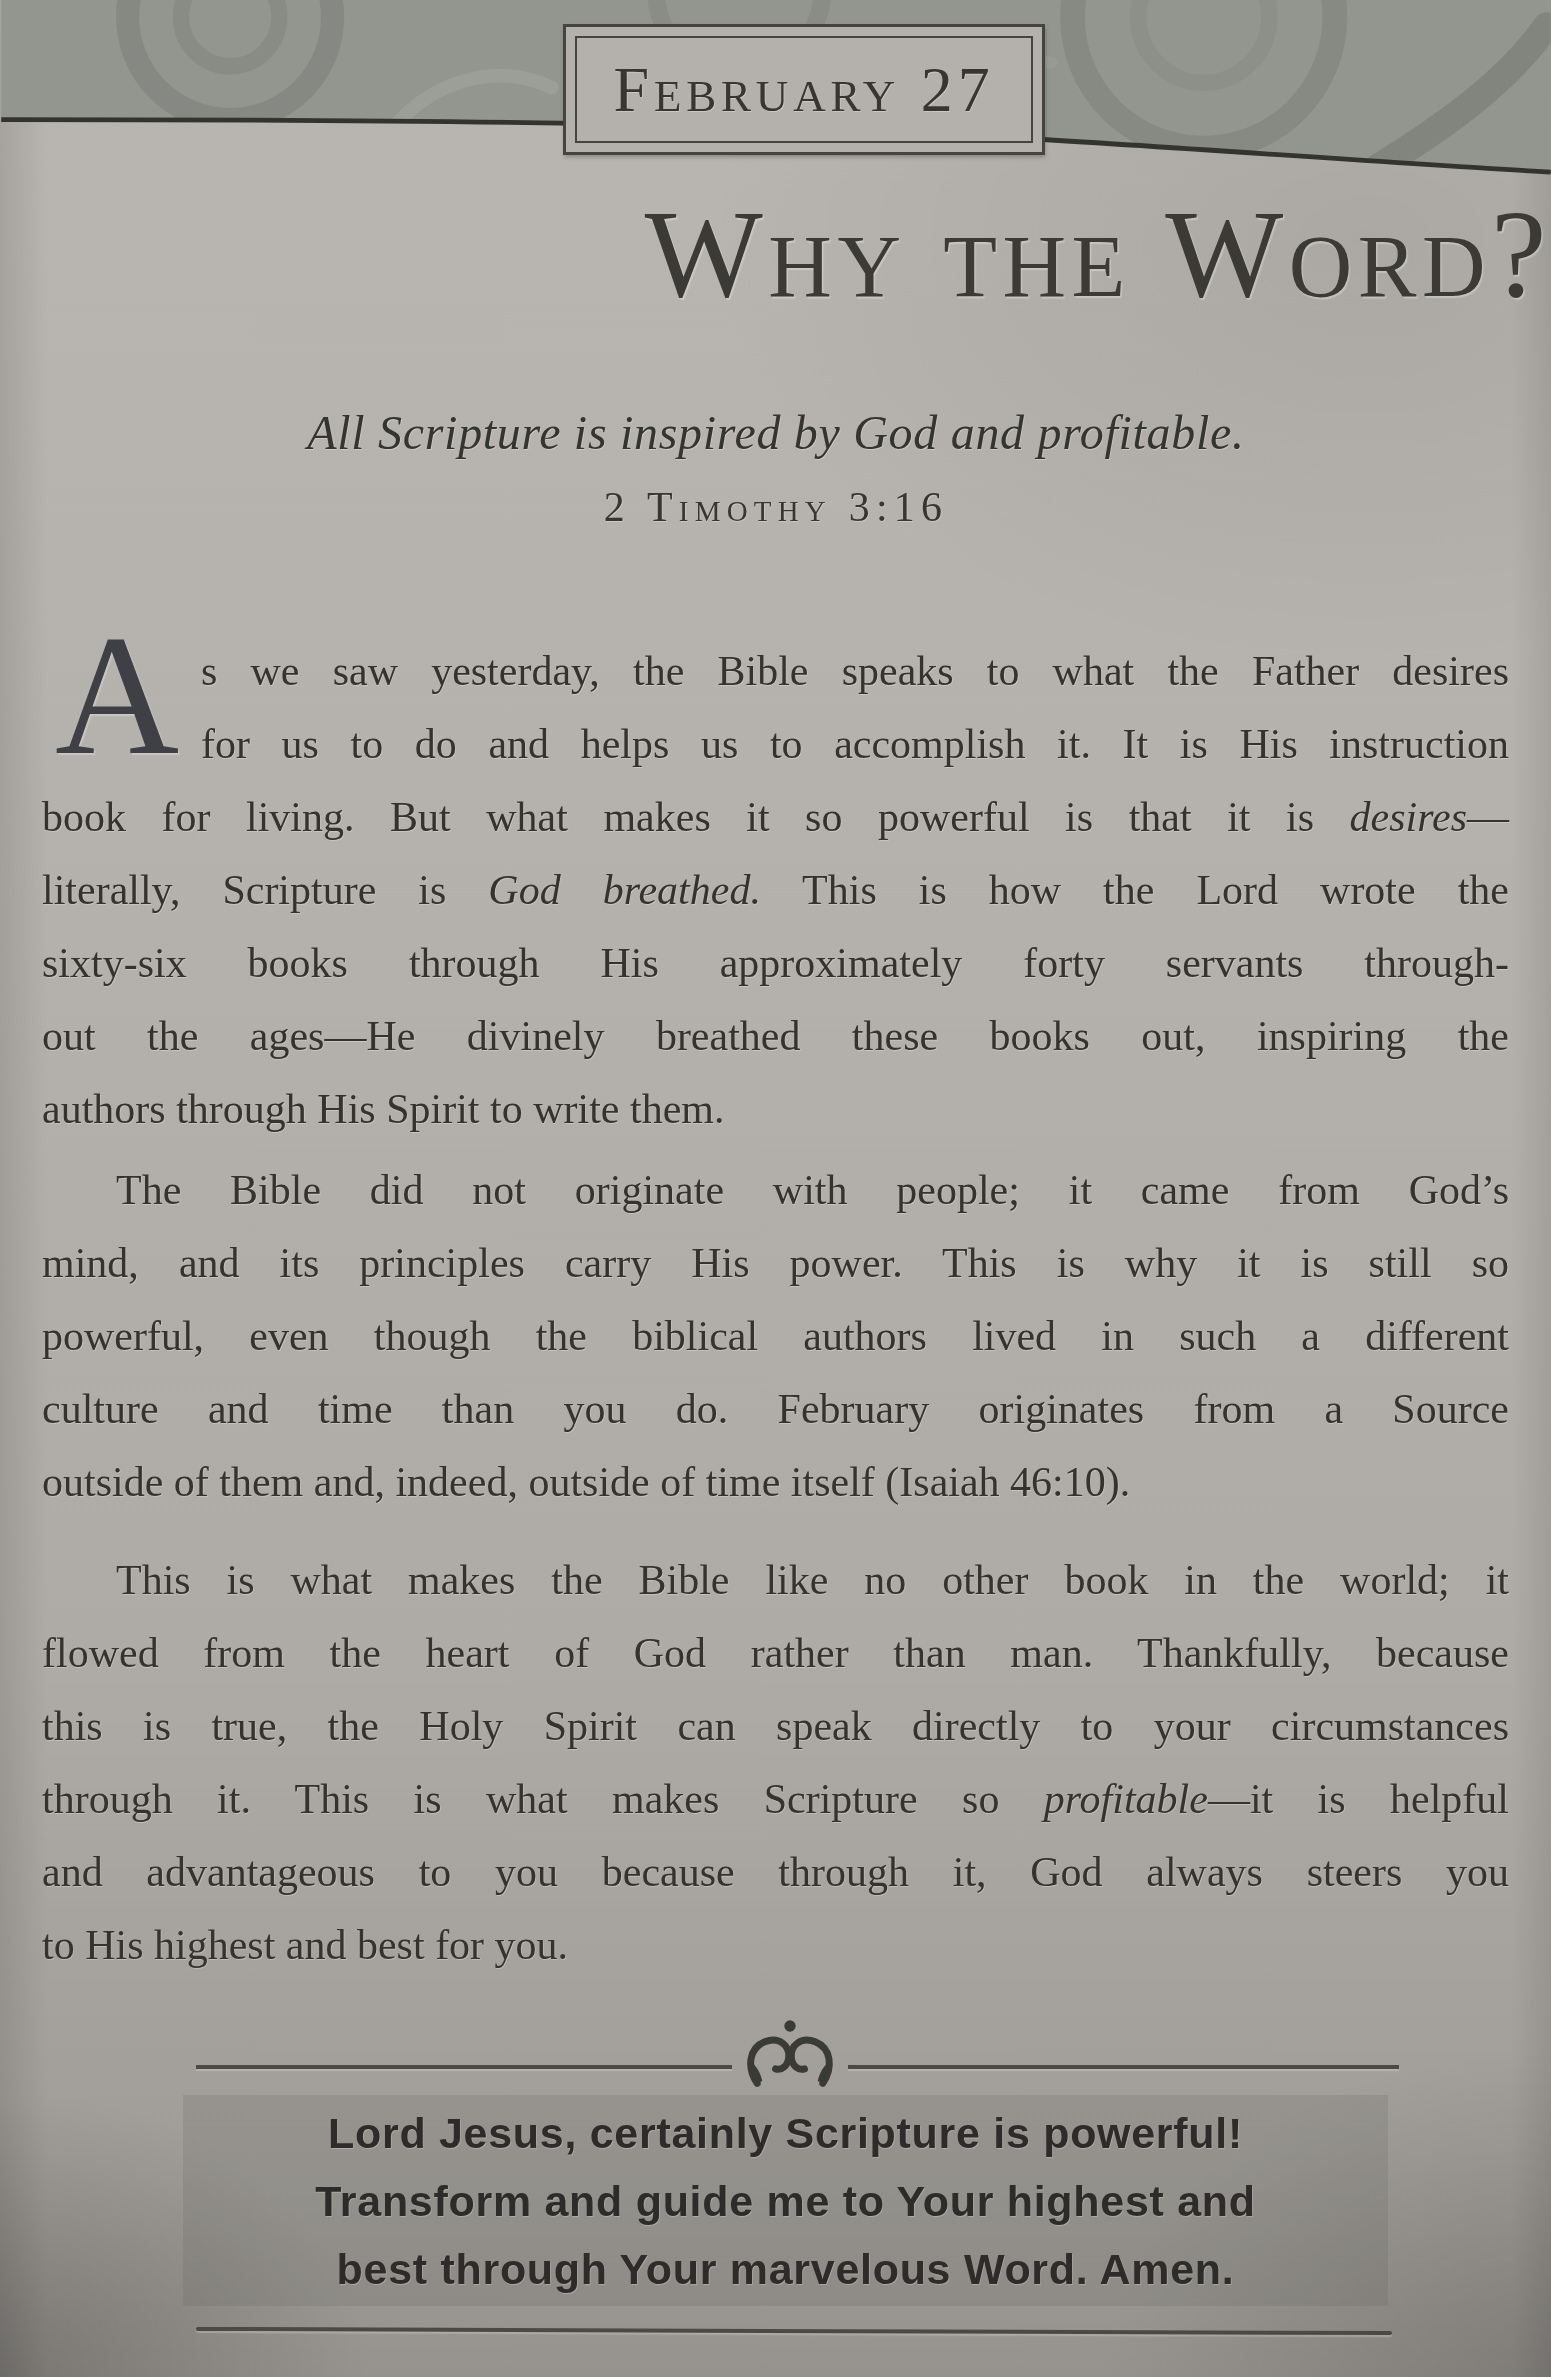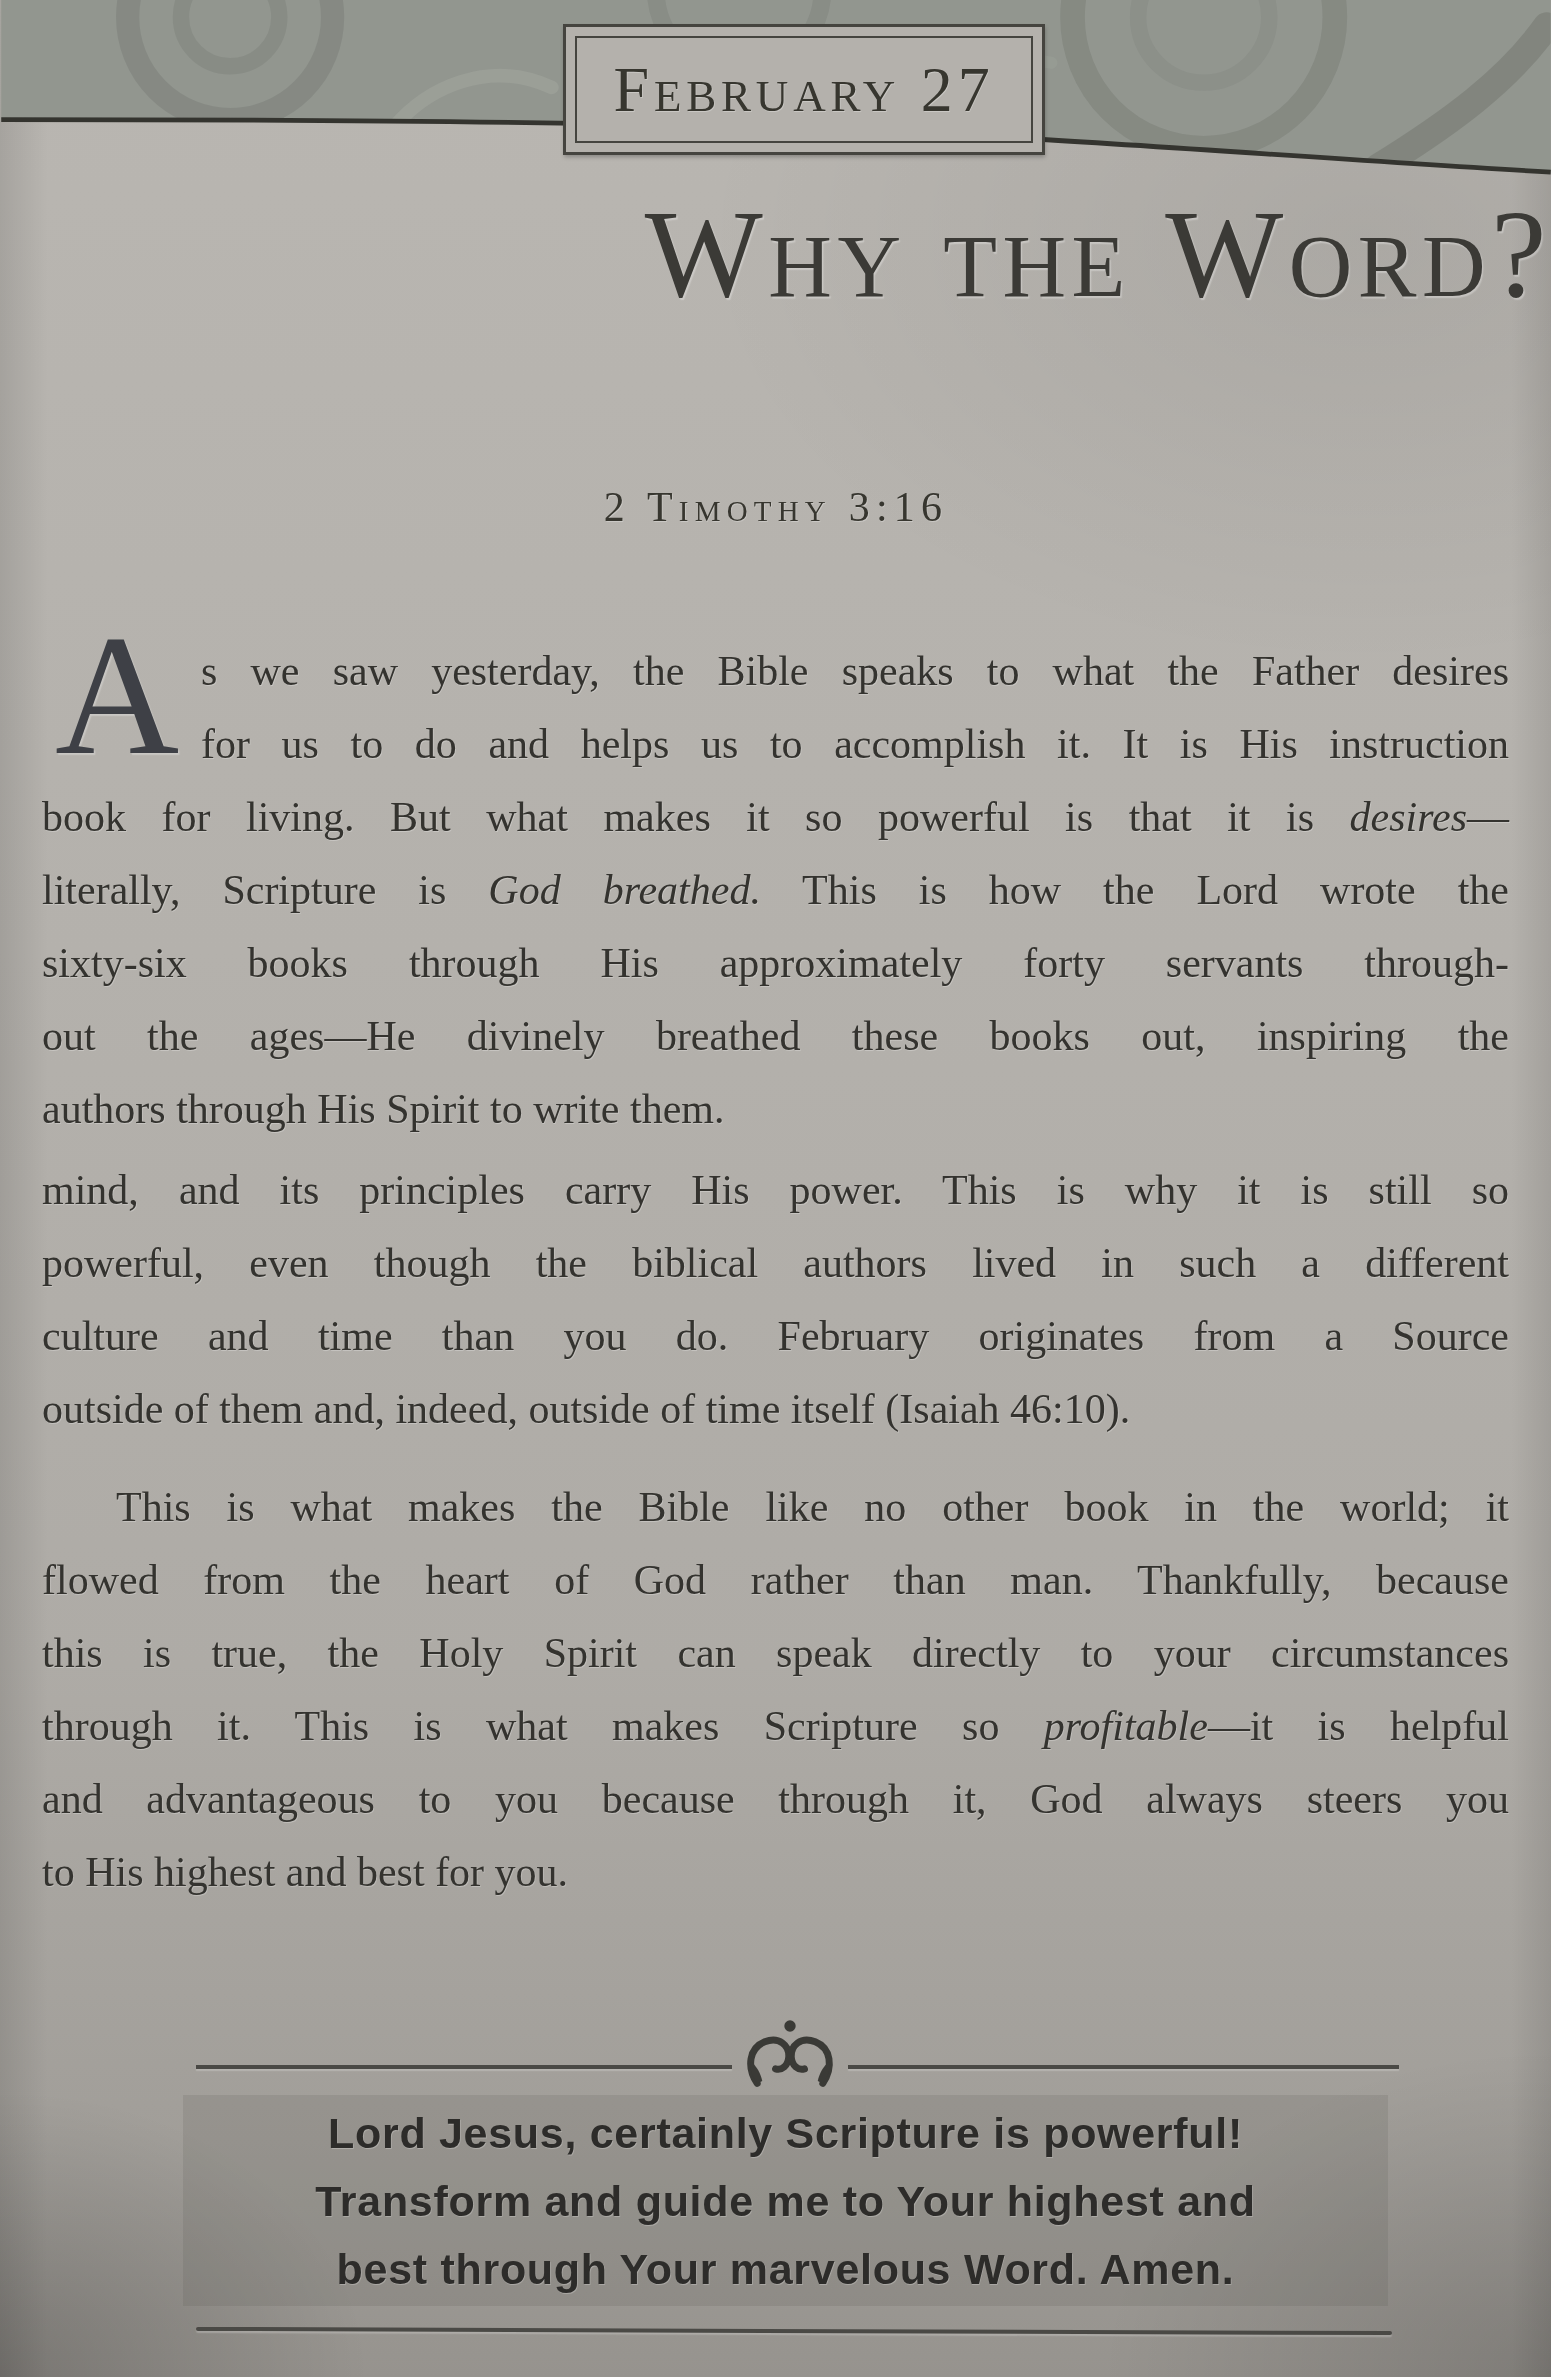--- a/index.html
+++ b/index.html
@@ -113,34 +113,36 @@
   </svg>
 
   <div class="datebox">
     <div class="datebox-inner">
       <span class="date">February 27</span>
     </div>
   </div>
 
   <h1 class="title">Why the Word?</h1>
 
+  <div class="quote">All Scripture is inspired by God and profitable.</div>
   <div class="reference">2 Timothy 3:16</div>
 
   <span class="dropcap">A</span>
   <div class="body-text-block">
       <div class="para">
         <div class="line pad"><span>s we saw yesterday, the Bible speaks to what the Father desires</span></div>
         <div class="line pad"><span>for us to do and helps us to accomplish it. It is His instruction</span></div>
         <div class="line"><span>book for living. But what makes it so powerful is that it is </span><span class="it">desires</span><span>—</span></div>
         <div class="line"><span>literally, Scripture is </span><span class="it">God breathed.</span><span> This is how the Lord wrote the</span></div>
         <div class="line"><span>sixty-six books through His approximately forty servants through-</span></div>
         <div class="line"><span>out the ages—He divinely breathed these books out, inspiring the</span></div>
         <div class="line last"><span>authors through His Spirit to write them.</span></div>
       </div>
       <div class="para" style="margin-top: 8.2px;">
+        <div class="line indent"><span>The Bible did not originate with people; it came from God’s</span></div>
         <div class="line"><span>mind, and its principles carry His power. This is why it is still so</span></div>
         <div class="line"><span>powerful, even though the biblical authors lived in such a different</span></div>
         <div class="line"><span>culture and time than you do. February originates from a Source</span></div>
         <div class="line last"><span>outside of them and, indeed, outside of time itself (Isaiah 46:10).</span></div>
       </div>
       <div class="para" style="margin-top: 24.6px;">
         <div class="line indent"><span>This is what makes the Bible like no other book in the world; it</span></div>
         <div class="line"><span>flowed from the heart of God rather than man. Thankfully, because</span></div>
         <div class="line"><span>this is true, the Holy Spirit can speak directly to your circumstances</span></div>
         <div class="line"><span>through it. This is what makes Scripture so </span><span class="it">profitable</span><span>—it is helpful</span></div>

